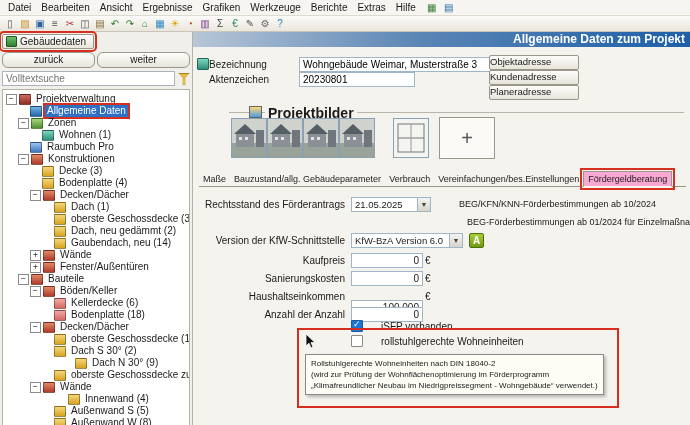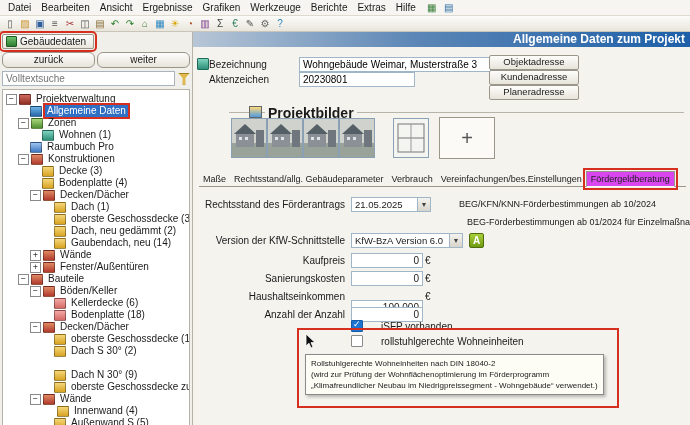--- a/index.html
+++ b/index.html
@@ -40,31 +40,31 @@
   .i-item-pink{background:linear-gradient(#f3a8a4,#d46a66)}
   .tlabel{padding:0 2px;overflow:hidden;text-overflow:clip}
   .tlabel.sel{background:#2f6fc4;color:#fff}
   .tlabel.ann{outline:2px solid #d62e1f;outline-offset:0}
 
   
   .main{flex:1;position:relative;background:#f4f3ee;overflow:hidden}
   .caption{height:15px;background:linear-gradient(90deg,#b7c6d6 0%,#5b86b6 45%,#1d5fa8 100%);color:#fff;font-weight:bold;font-size:12px;line-height:15px;white-space:nowrap;overflow:hidden;padding-left:320px}
   .lbl{position:absolute;font-size:10px}
   .inp{position:absolute;height:13px;border:1px solid #9fb6c9;background:#fff;font:10px "Liberation Sans",sans-serif;padding:0 3px;box-sizing:content-box}
-  .adr-btn{position:absolute;left:296px;width:88px;height:13px;line-height:12px;text-align:center;font-size:9.5px;background:linear-gradient(#fdfdfb,#e7e4da);border:1px solid #9a968a;border-radius:2px}
+  .adr-btn{position:absolute;left:296px;width:88px;height:13px;line-height:12px;font-size:9.5px;background:linear-gradient(#fdfdfb,#e7e4da);border:1px solid #9a968a;border-radius:2px}
   .group-line{position:absolute;left:36px;right:6px;top:80px;border-top:1px solid #b8b4aa}
   .group-label{position:absolute;top:73px;left:72px;font-size:14px;font-weight:bold;background:#f4f3ee;padding:0 3px}
   .img-ic{position:absolute;top:74px;left:56px;width:11px;height:10px;background:linear-gradient(#ffd97a,#4f9be0);border:1px solid #666}
   .thumb{position:absolute;top:86px;width:34px;height:38px;border:1px solid #8aa0b5;background:#cfd2cd;overflow:hidden}
   .thumb svg{display:block;width:100%;height:100%}
   .add-tile{position:absolute;top:85px;left:246px;width:54px;height:40px;border:1px solid #9a968a;background:#fbfaf7;display:flex;align-items:center;justify-content:center;font-size:20px;color:#555}
 
   .tab-bar{position:absolute;top:138px;left:6px;right:4px;height:16px;border-bottom:1px solid #9a968a;display:flex;align-items:flex-end;font-size:9px;white-space:nowrap}
   .tab{padding:2px 4px 2px;color:#222}
-  .tab.active{background:#d946ef;border:1px solid #9a968a;border-bottom:1px solid #f8f7f3;margin-bottom:-1px;outline:2px solid #d62e1f;outline-offset:1px}
+  .tab.active{background:#f9a8d4;border:1px solid #9a968a;border-bottom:1px solid #f8f7f3;margin-bottom:-1px;outline:2px solid #d62e1f;outline-offset:1px}
 
   .flabel{position:absolute;left:2px;width:150px;text-align:right;font-size:10px}
   .finp{position:absolute;left:158px;height:13px;border:1px solid #9fb6c9;background:#fff;font-size:10px;line-height:13px;padding:0 3px;display:flex;align-items:center}
   .finp.num{width:64px;justify-content:flex-end}
   .combo{position:absolute;left:158px;height:13px;border:1px solid #9fb6c9;background:#fff;font-size:9.5px;line-height:13px;display:flex}
   .combo .val{padding:0 3px;flex:1;overflow:hidden;white-space:nowrap}
   .combo .arrow{width:12px;background:linear-gradient(#f4f3ef,#d8d5cc);border-left:1px solid #9fb6c9;text-align:center;font-size:7px;line-height:13px;color:#444}
   .abtn{position:absolute;width:13px;height:13px;background:linear-gradient(#a9cf3a,#6f9a10);border:1px solid #4f6e0a;color:#fff;font-size:10px;font-weight:bold;text-align:center;line-height:13px;border-radius:2px}
   .note{position:absolute;font-size:9px;white-space:nowrap}
   .euro{position:absolute;font-size:10px}
@@ -243,36 +243,36 @@
           <div class="trow" style="padding-left: 39px;">
             <span class="exp-sp"></span>
             <span class="ticon i-item-yellow"></span>
             <span class="tlabel">oberste Geschossdecke (1)</span>
           </div>
           <div class="trow" style="padding-left: 39px;">
             <span class="exp-sp"></span>
             <span class="ticon i-item-yellow"></span>
             <span class="tlabel">Dach S 30° (2)</span>
           </div>
-          <div class="trow" style="padding-left: 39px; margin-top: 12px;">
+          <div class="trow" style="padding-left: 60px;">
             <span class="exp-sp"></span>
             <span class="ticon i-item-yellow"></span>
             <span class="tlabel">Dach N 30° (9)</span>
           </div>
           <div class="trow" style="padding-left: 39px;">
             <span class="exp-sp"></span>
             <span class="ticon i-item-yellow"></span>
             <span class="tlabel">oberste Geschossdecke zu Drempelraum (</span>
           </div>
           <div class="trow" style="padding-left: 27px;">
             <span class="exp">−</span>
             <span class="ticon i-folder-red"></span>
             <span class="tlabel">Wände</span>
           </div>
-          <div class="trow" style="padding-left: 42px;">
+          <div class="trow" style="padding-left: 53px;">
             <span class="exp-sp"></span>
             <span class="ticon i-item-yellow"></span>
             <span class="tlabel">Innenwand (4)</span>
           </div>
           <div class="trow" style="padding-left: 39px;">
             <span class="exp-sp"></span>
             <span class="ticon i-item-yellow"></span>
             <span class="tlabel">Außenwand S (5)</span>
           </div>
           <div class="trow" style="padding-left: 39px;">
@@ -353,21 +353,21 @@
               <rect x="4" y="5" width="26" height="28" fill="none" stroke="#777" stroke-width="1"></rect>
               <line x1="4" y1="19" x2="30" y2="19" stroke="#777"></line>
               <line x1="17" y1="5" x2="17" y2="33" stroke="#999"></line>
             </svg>
           </div>
         </div>
       <div class="add-tile">+</div>
 
       <div class="tab-bar">
           <div class="tab">Maße</div>
-          <div class="tab">Rechtsstand/allg. Gebäudeparameter</div>
+          <div class="tab">Bauzustand/allg. Gebäudeparameter</div>
           <div class="tab">Verbrauch</div>
           <div class="tab">Vereinfachungen/bes.Einstellungen</div>
           <div class="tab active">Fördergeldberatung</div>
         </div>
 
       <span class="flabel" style="top:167px">Rechtsstand des Förderantrags</span>
       <div class="combo" style="top:165px;width:78px">
         <span class="val">21.05.2025</span>
         <span class="arrow">▼</span>
       </div>

